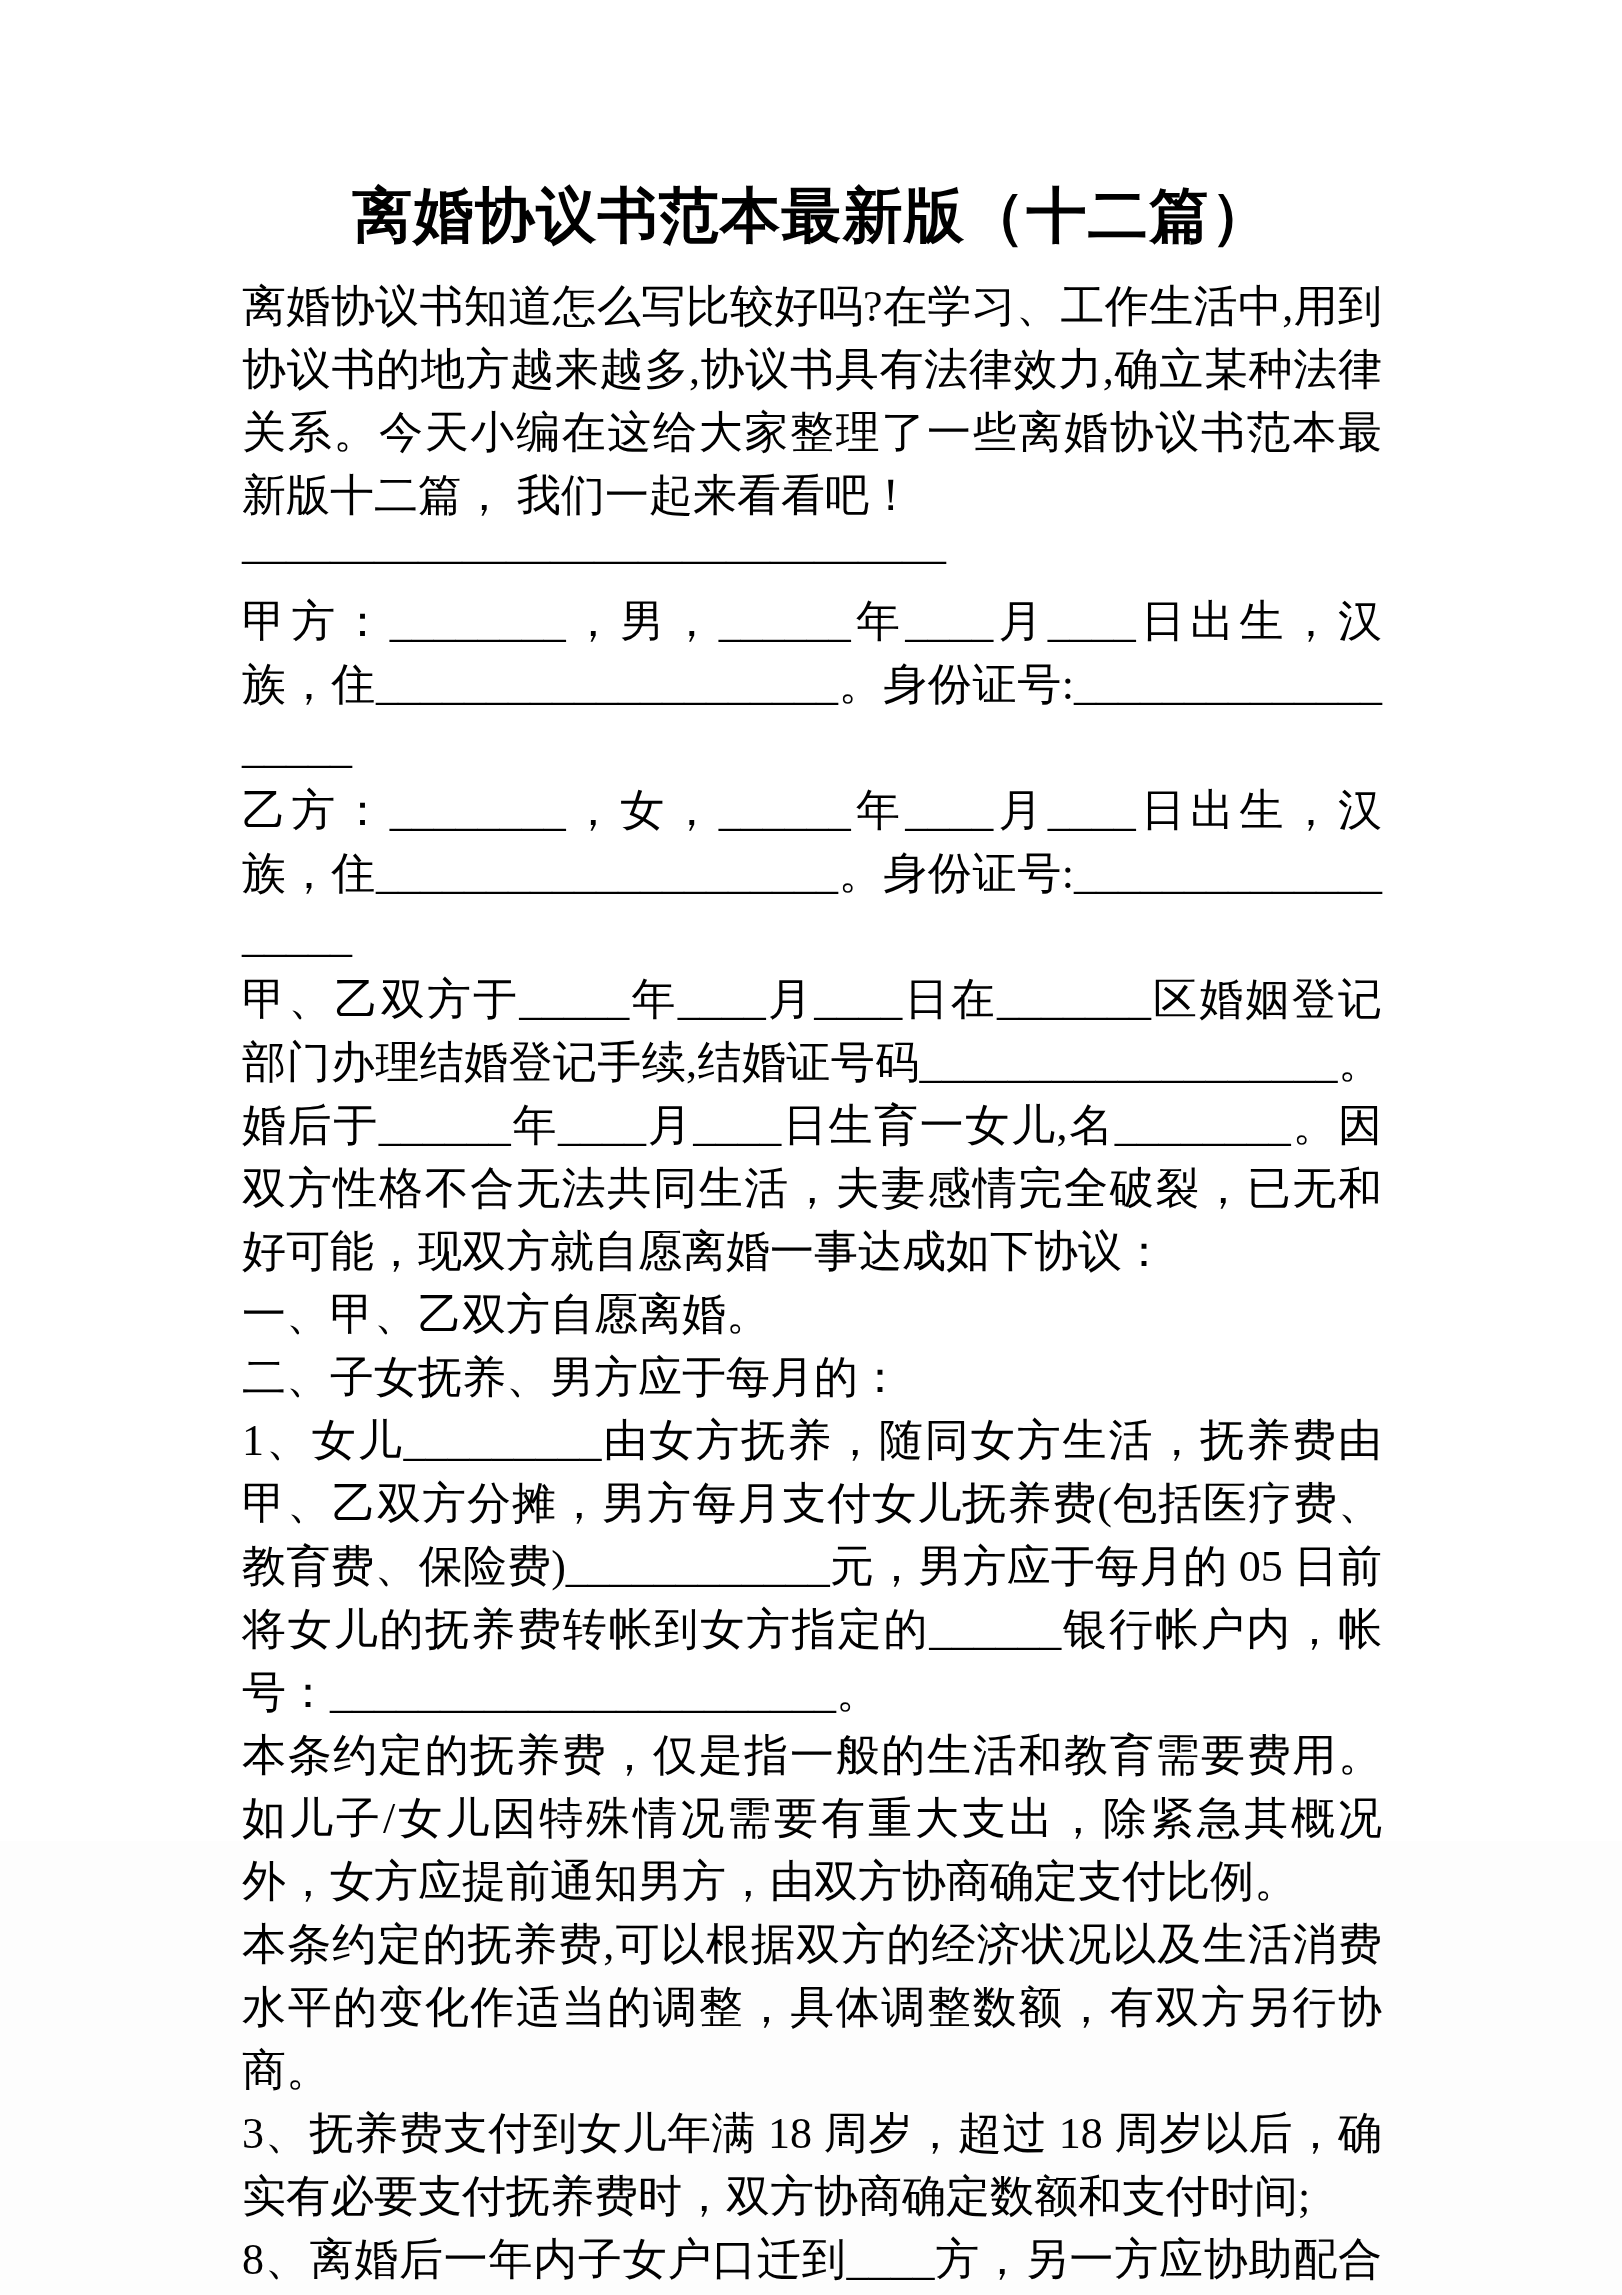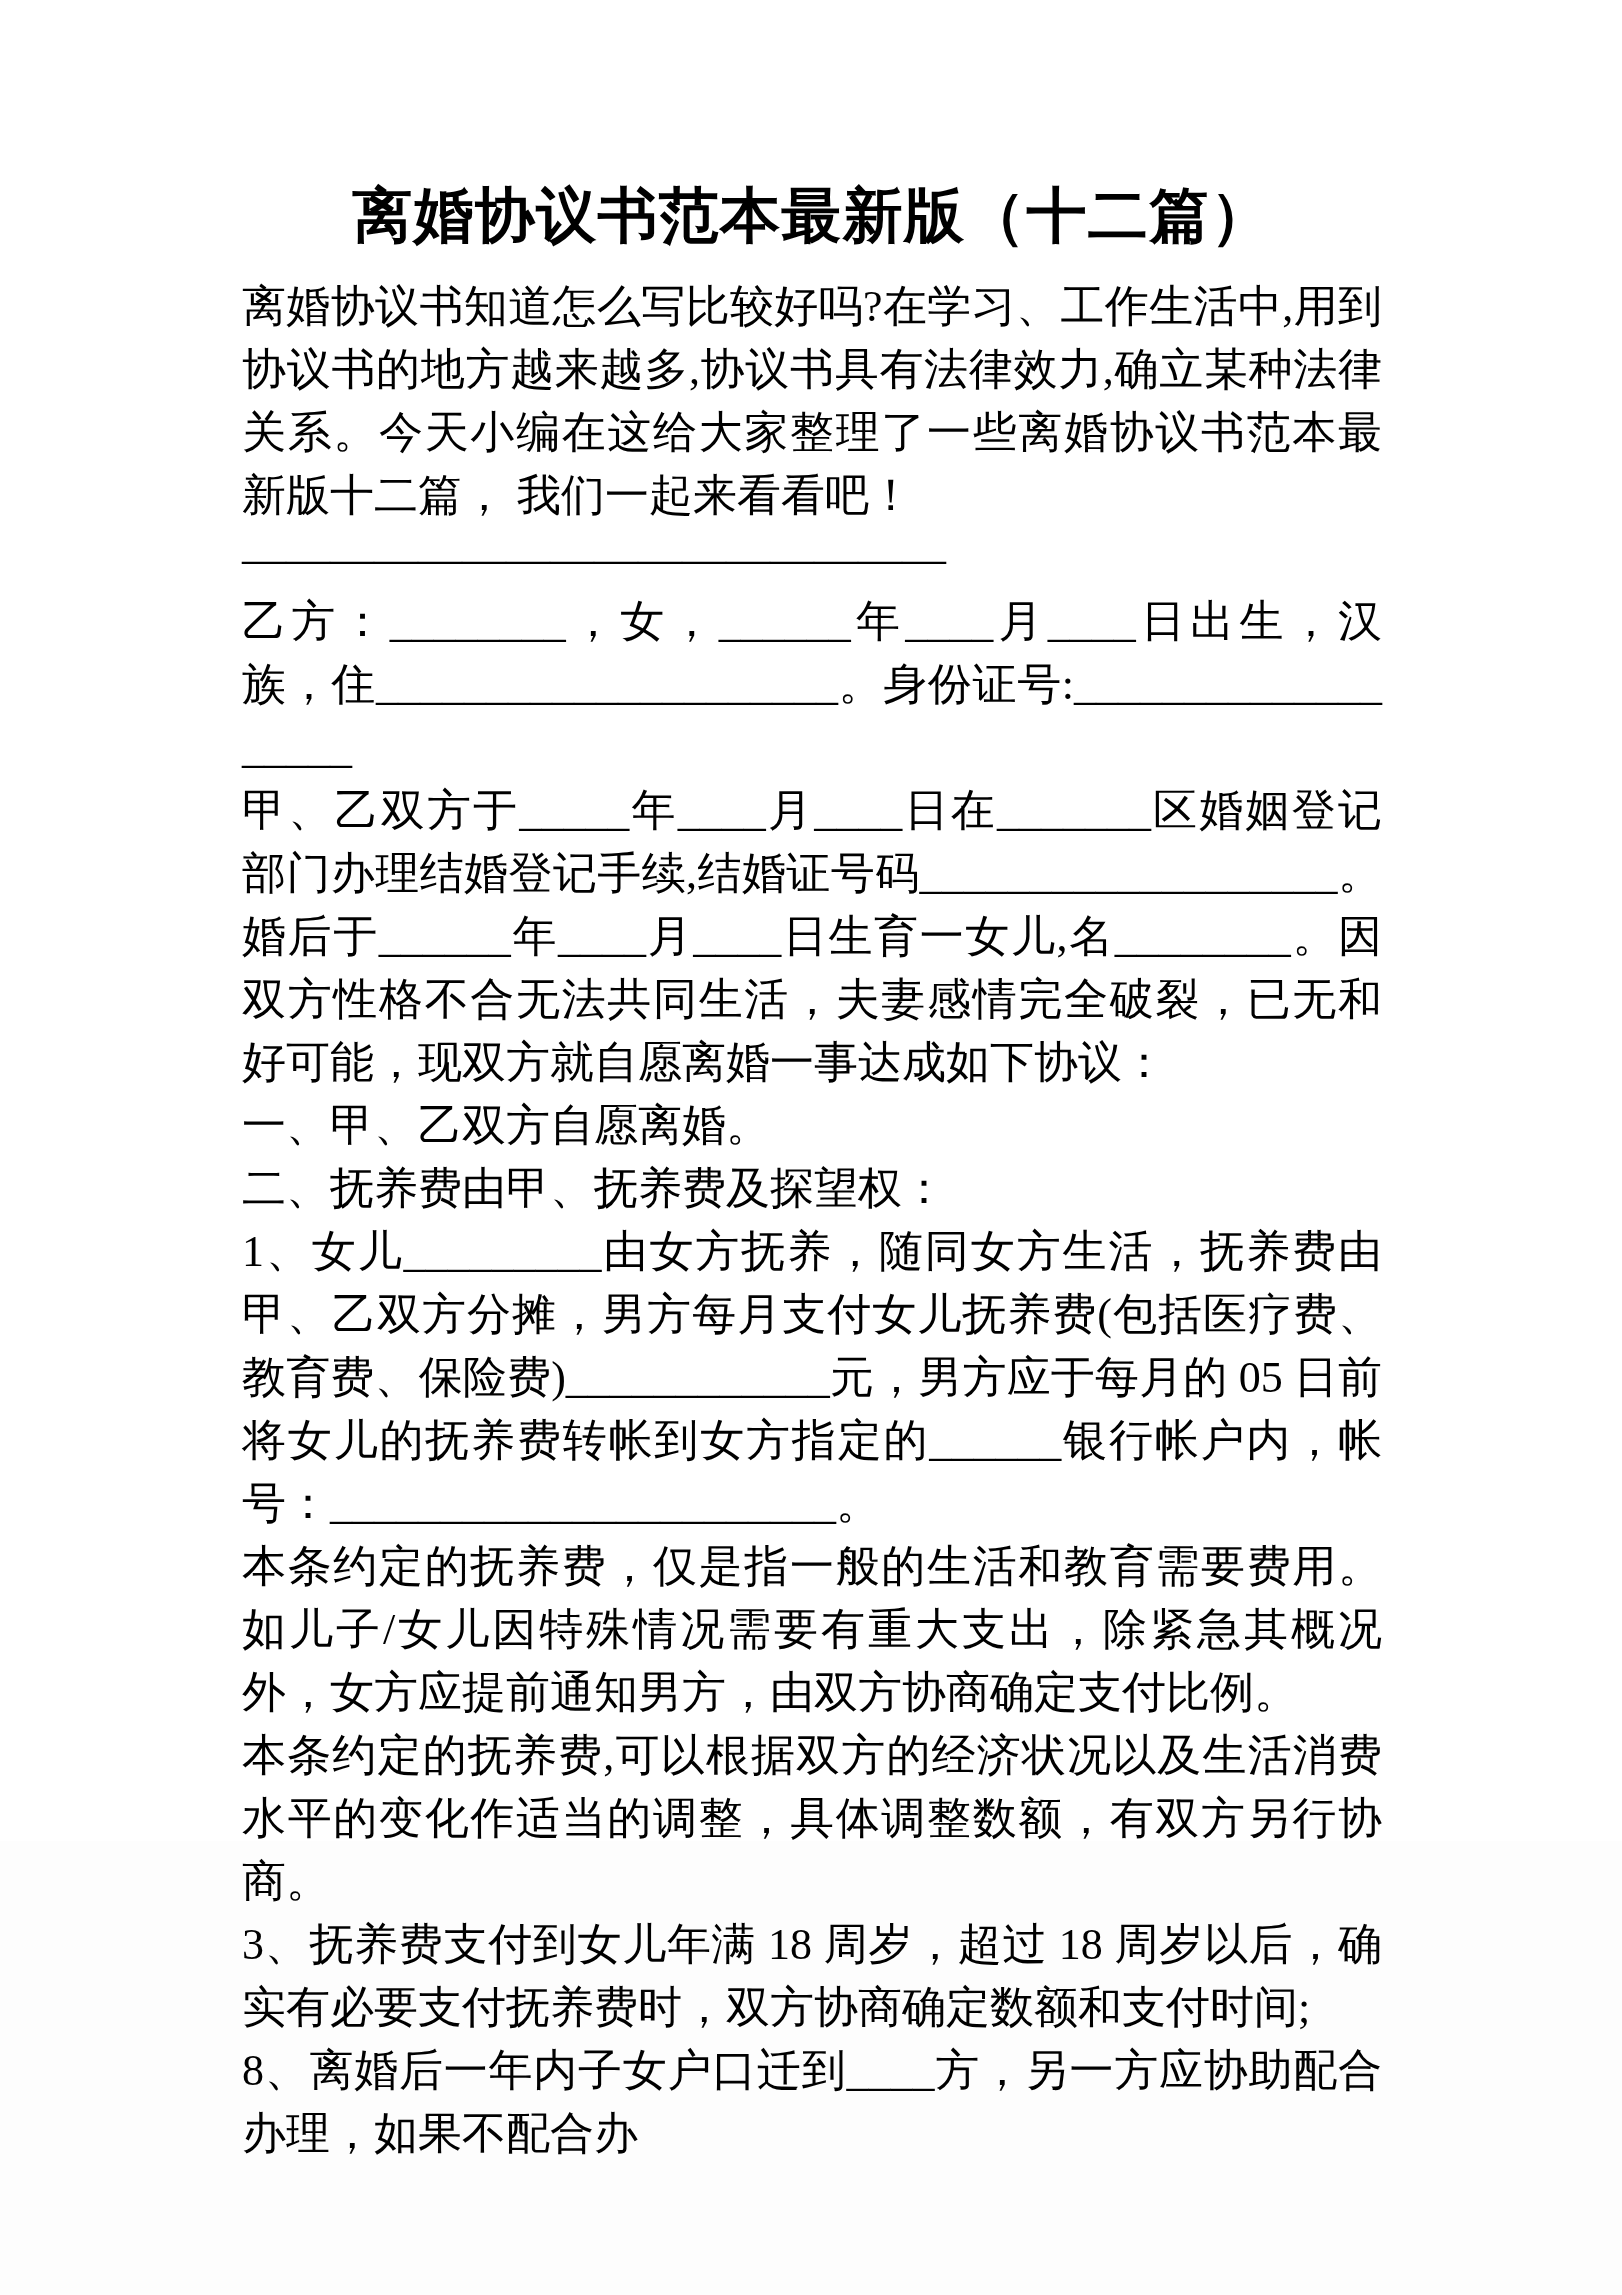--- a/index.html
+++ b/index.html
@@ -48,28 +48,29 @@
 <body>
 
 <div class="page">
 
   <h1 class="doc-title">离婚协议书范本最新版（十二篇）</h1>
 
   <p class="para">离婚协议书知道怎么写比较好吗?在学习、工作生活中,用到协议书的地方越来越多,协议书具有法律效力,确立某种法律关系。今天小编在这给大家整理了一些离婚协议书范本最新版十二篇， 我们一起来看看吧！</p>
 
   <p class="para divider">————————————————</p>
 
+  <p class="para">甲方：________，男，______年____月____日出生，汉族，住_____________________。身份证号:___________________</p>
 
   <p class="para">乙方：________，女，______年____月____日出生，汉族，住_____________________。身份证号:___________________</p>
 
   <p class="para">甲、乙双方于_____年____月____日在_______区婚姻登记部门办理结婚登记手续,结婚证号码___________________。婚后于______年____月____日生育一女儿,名________。因双方性格不合无法共同生活，夫妻感情完全破裂，已无和好可能，现双方就自愿离婚一事达成如下协议：</p>
 
   <p class="para">一、甲、乙双方自愿离婚。</p>
 
-  <p class="para">二、抚养费由甲、抚养费及探望权：</p>
+  <p class="para">二、子女抚养、男方应于每月的：</p>
 
   <p class="para">1、女儿_________由女方抚养，随同女方生活，抚养费由甲、乙双方分摊，男方每月支付女儿抚养费(包括医疗费、教育费、保险费)____________元，男方应于每月的 05 日前将女儿的抚养费转帐到女方指定的______银行帐户内，帐号：_______________________。</p>
 
   <p class="para">本条约定的抚养费，仅是指一般的生活和教育需要费用。如儿子/女儿因特殊情况需要有重大支出，除紧急其概况外，女方应提前通知男方，由双方协商确定支付比例。</p>
 
   <p class="para">本条约定的抚养费,可以根据双方的经济状况以及生活消费水平的变化作适当的调整，具体调整数额，有双方另行协商。</p>
 
 
   <p class="para">3、抚养费支付到女儿年满 18 周岁，超过 18 周岁以后，确实有必要支付抚养费时，双方协商确定数额和支付时间;</p>
 

